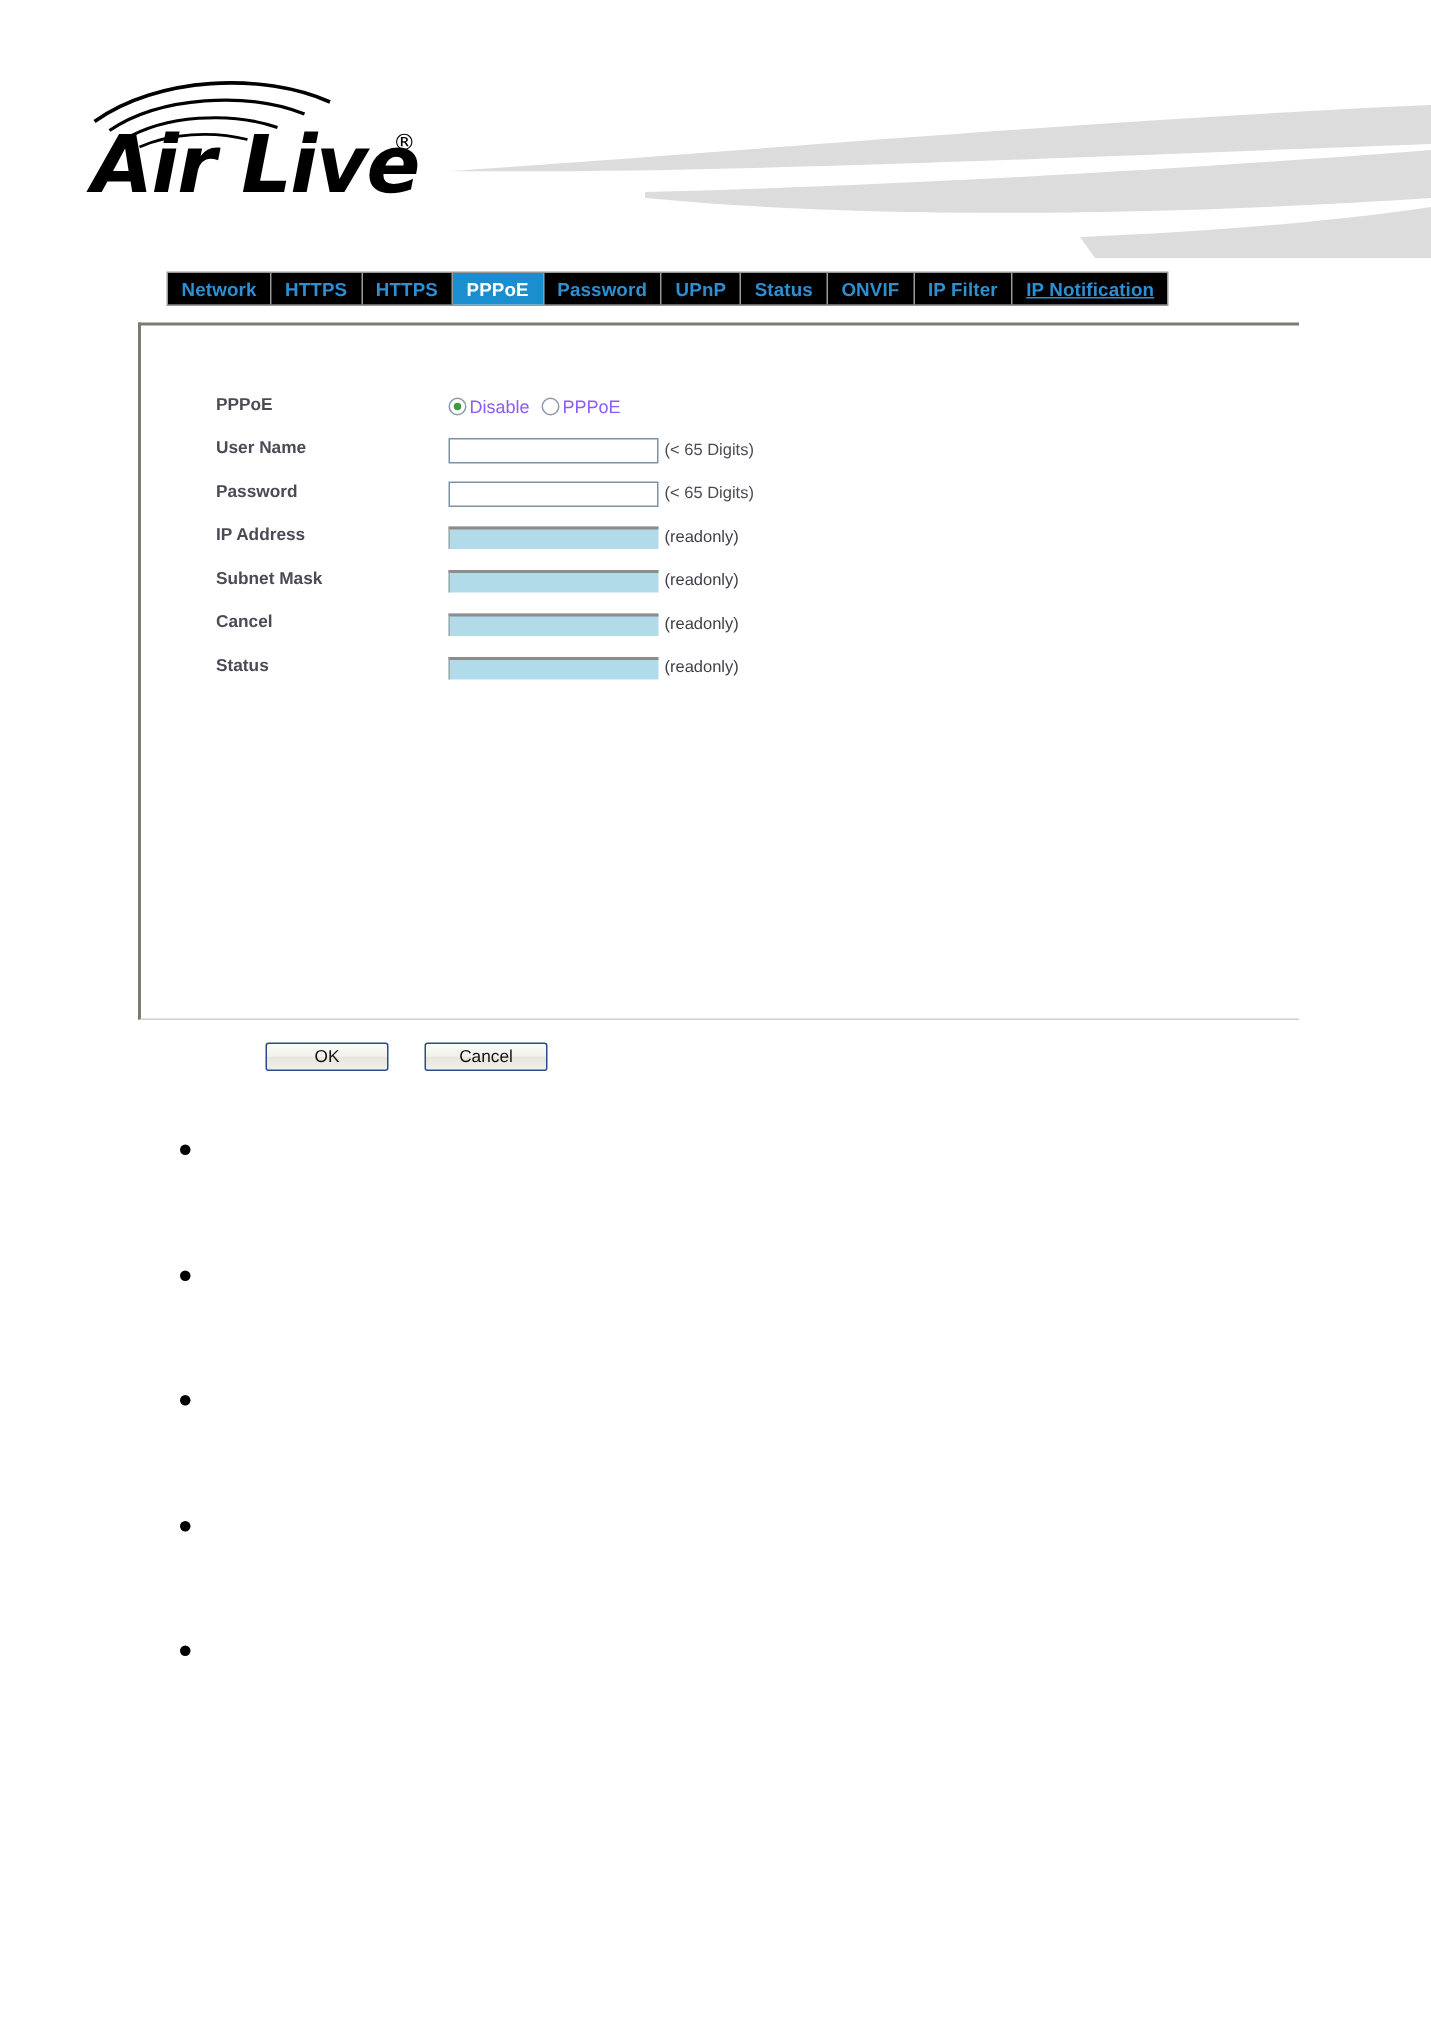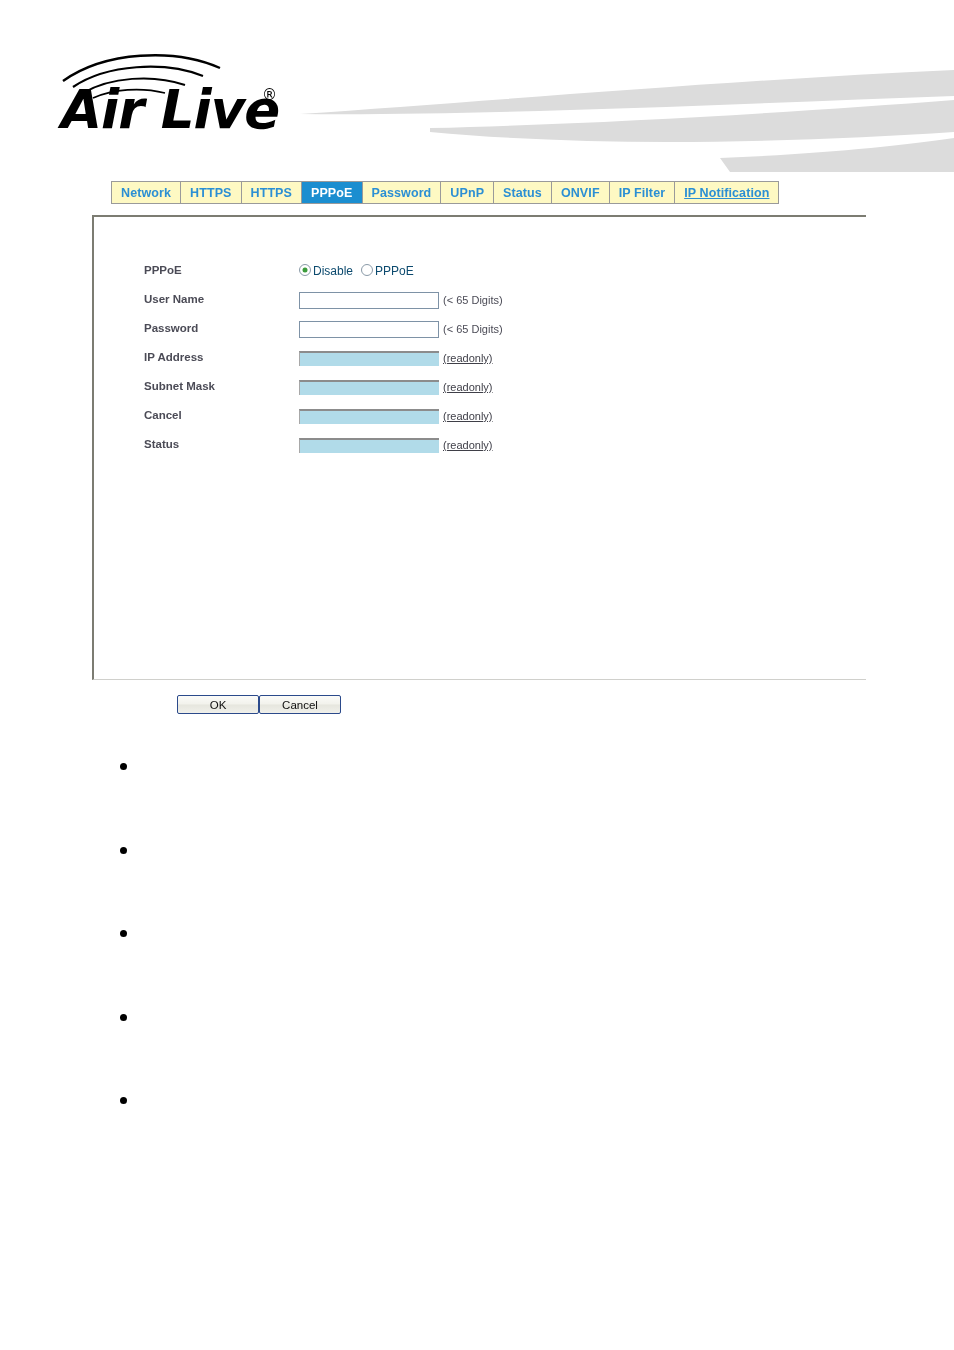--- a/index.html
+++ b/index.html
@@ -51,21 +51,21 @@
     box-sizing: border-box;
   }
   .tab {
     display: flex;
     align-items: center;
     justify-content: center;
     padding: 0 9px;
     font-size: 12.5px;
     font-weight: bold;
     color: #2b8fd4;
-    background: #fef9c3;
+    background: #000000;
     border-right: 1px solid #9a9a9a;
     white-space: nowrap;
     letter-spacing: 0.1px;
     box-sizing: border-box;
   }
   .tab:last-child { border-right: none; text-decoration: underline; }
   .tab.active {
     background: #1b8ed0;
     color: #ffffff;
   }
@@ -108,23 +108,23 @@
     left: 155px;
     top: 0;
     display: flex;
     align-items: center;
     height: 24px;
   }
 
   
   .radio-opt {
     display: flex;
-    align-items: flex-start;
+    align-items: center;
     font-size: 12px;
-    color: #0c4a6e;
+    color: #8b5cf6;
     margin-right: 8px;
     white-space: nowrap;
   }
   .radio-dot {
     width: 12px;
     height: 12px;
     border-radius: 50%;
     border: 1px solid #8a9aa8;
     background: #ffffff;
     box-sizing: border-box;
@@ -169,29 +169,29 @@
     box-sizing: border-box;
     display: block;
   }
   .hint {
     font-size: 11px;
     color: #4b4b56;
     margin-left: 4px;
     white-space: nowrap;
     font-weight: normal;
   }
-  .hint.ro { font-weight: normal; color: #3f3f48; text-decoration: underline; }
+  .hint.ro { font-weight: normal; color: #3f3f48; }
 
   
   #buttons {
     position: absolute;
     left: 177px;
     top: 695px;
     display: flex;
-    gap: 0;
+    gap: 24px;
   }
   .btn {
     width: 82px;
     height: 19px;
     border: 1px solid #2b4a8b;
     border-radius: 2px;
     background: linear-gradient(to bottom, #fbfbf8 0%, #f2f2ec 48%, #e6e6de 52%, #f0f0ea 100%);
     font-family: "Liberation Sans", sans-serif;
     font-size: 11.5px;
     color: #101010;

